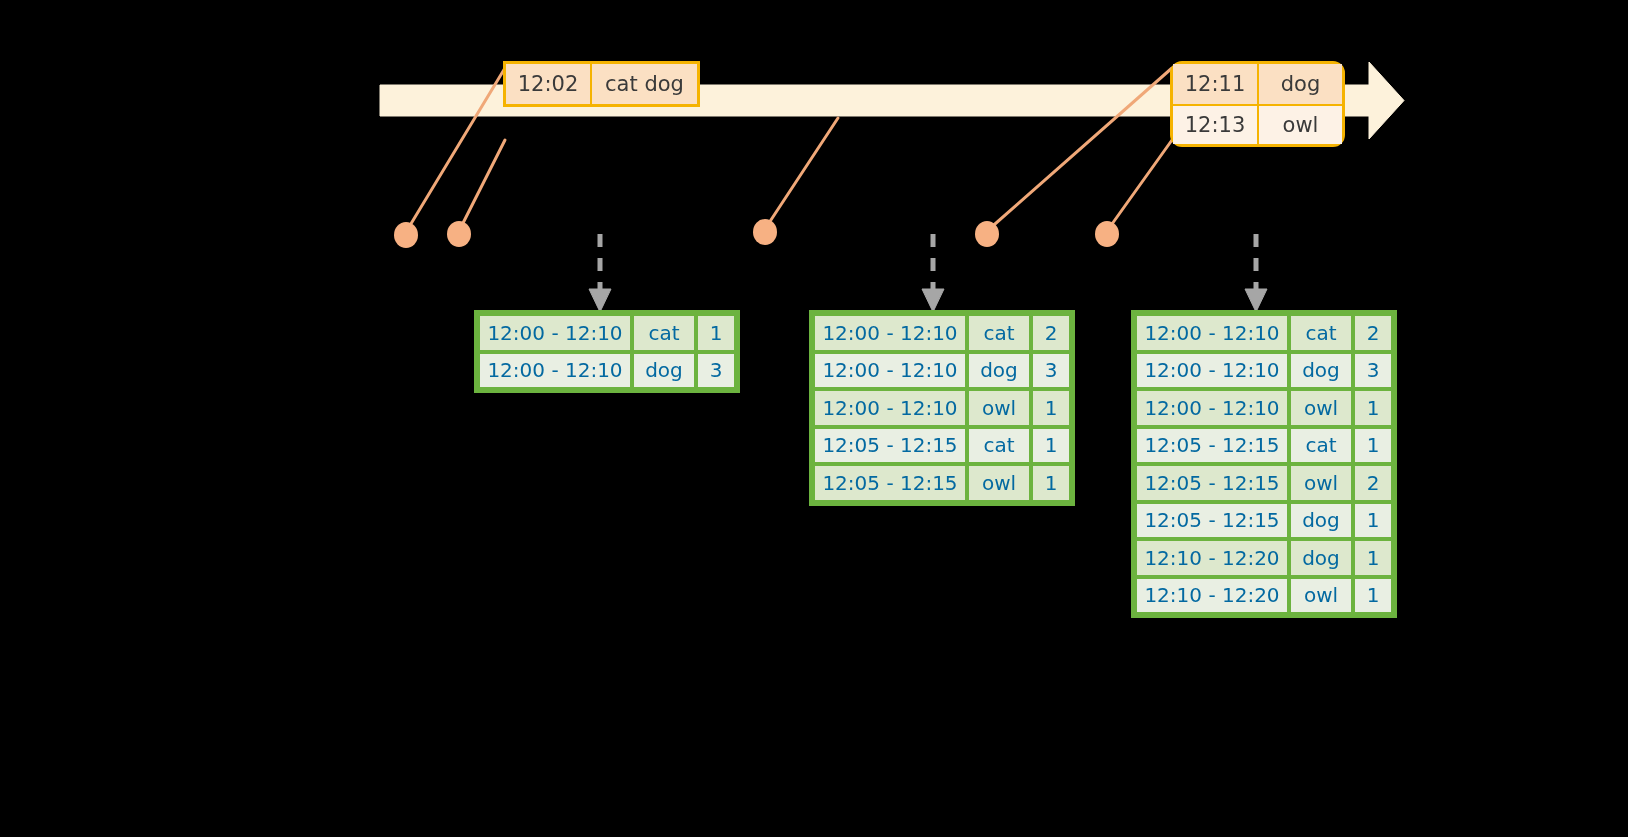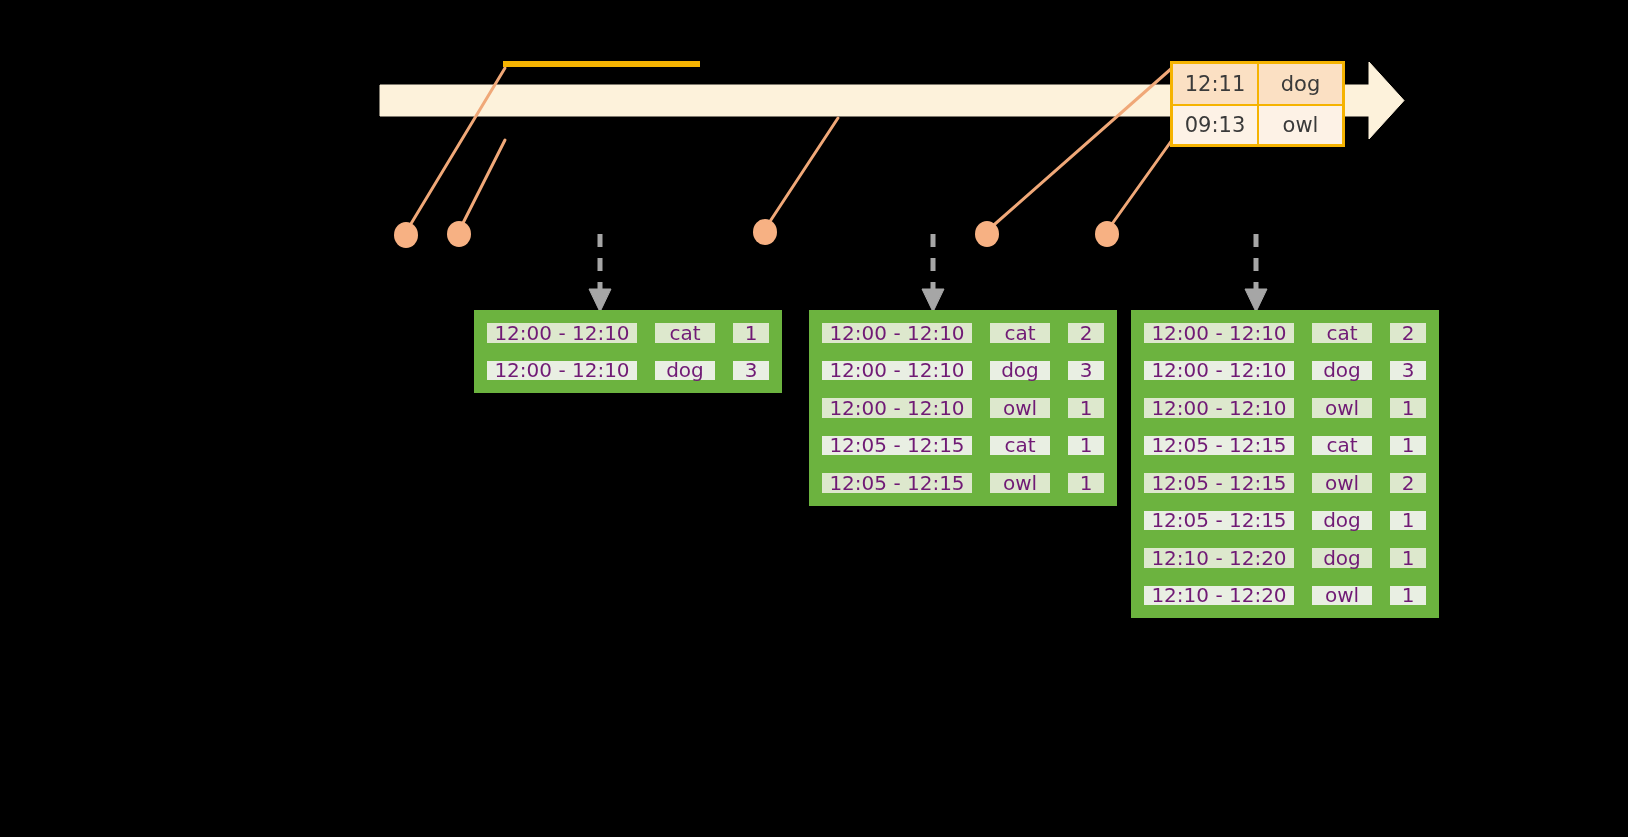--- a/index.html
+++ b/index.html
@@ -82,23 +82,23 @@
     box-sizing: border-box;
   }
   .rt-row.tint-a .rt-cell { background: #dde8cd; }
   .rt-row.tint-b .rt-cell { background: #e9efe3; }
   .rt-cell {
     display: flex;
     align-items: center;
     justify-content: center;
     font-size: 20px;
     box-sizing: border-box;
-    margin: 9px;
+    margin: 2px;
     white-space: nowrap;
-    color: #701a75;
+    color: #0369a1;
   }
   .rt-window { width: 150px; }
   .rt-key    { width: 60px; }
   .rt-count  { width: 36px; }
 </style>
 </head>
 <body>
 
 <div id="stage">
 
@@ -134,30 +134,34 @@
         <path d="M 922 289 L 944 289 L 933 312 Z"></path>
       </g>
       <g>
         <line x1="1256" y1="234" x2="1256" y2="292" stroke-width="5" stroke-dasharray="13 11"></line>
         <path d="M 1245 289 L 1267 289 L 1256 312 Z"></path>
       </g>
     </g>
   </svg>
 
   <div class="event-box" style="left:503px; top:61px; width:197px;">
+    <div class="event-row shade-a">
+      <span class="event-time">12:02</span>
+      <span class="event-words">cat dog</span>
+    </div>
   </div>
 
 
-  <div class="event-box" style="left:1170px; top:61px; width:175px;">
+  <div class="event-box" style="left:1170px; top:61px; width:175px;border-radius:12px;">
     <div class="event-row shade-a">
       <span class="event-time">12:11</span>
       <span class="event-words">dog</span>
     </div>
     <div class="event-row shade-b">
-      <span class="event-time">09:13</span>
+      <span class="event-time">12:13</span>
       <span class="event-words">owl</span>
     </div>
   </div>
 
   <div class="result-table" id="result-table-1" style="left:474px; top:310px;">
       <div class="rt-row tint-a">
         <div class="rt-cell rt-window">12:00 - 12:10</div>
         <div class="rt-cell rt-key">cat</div>
         <div class="rt-cell rt-count">1</div>
       </div>

